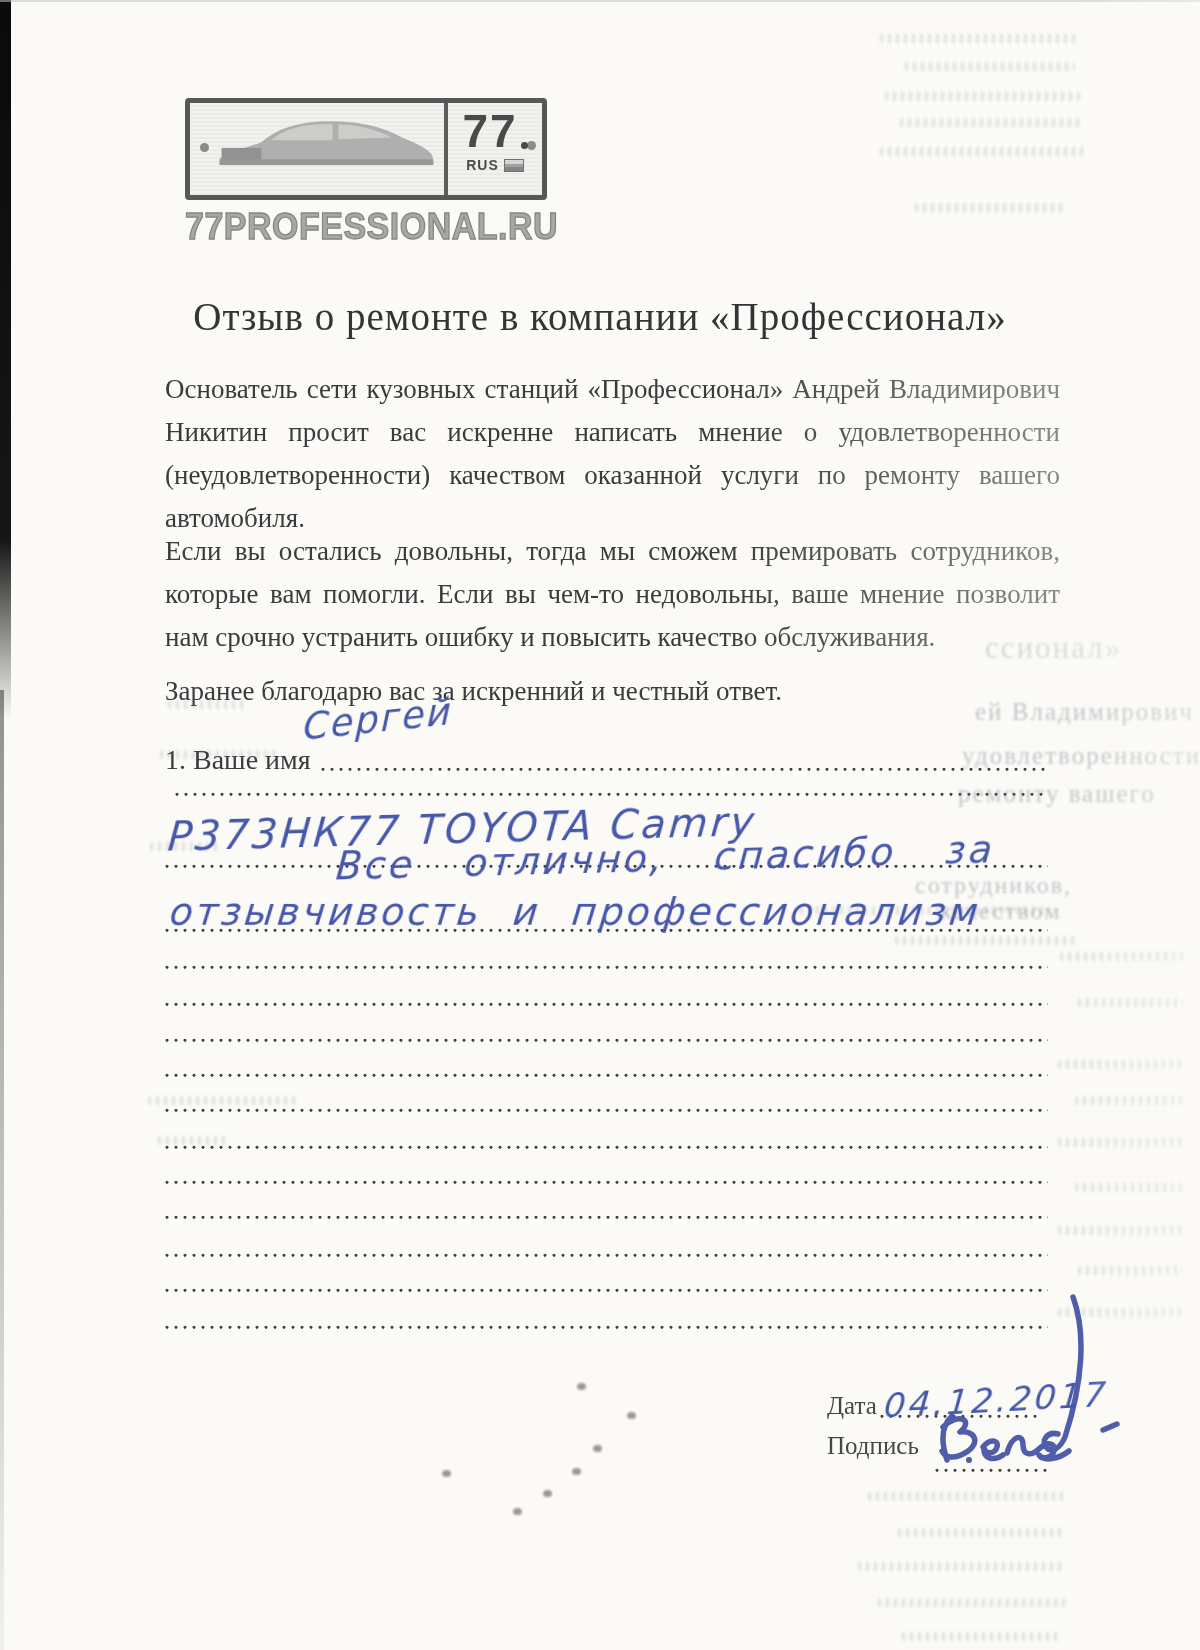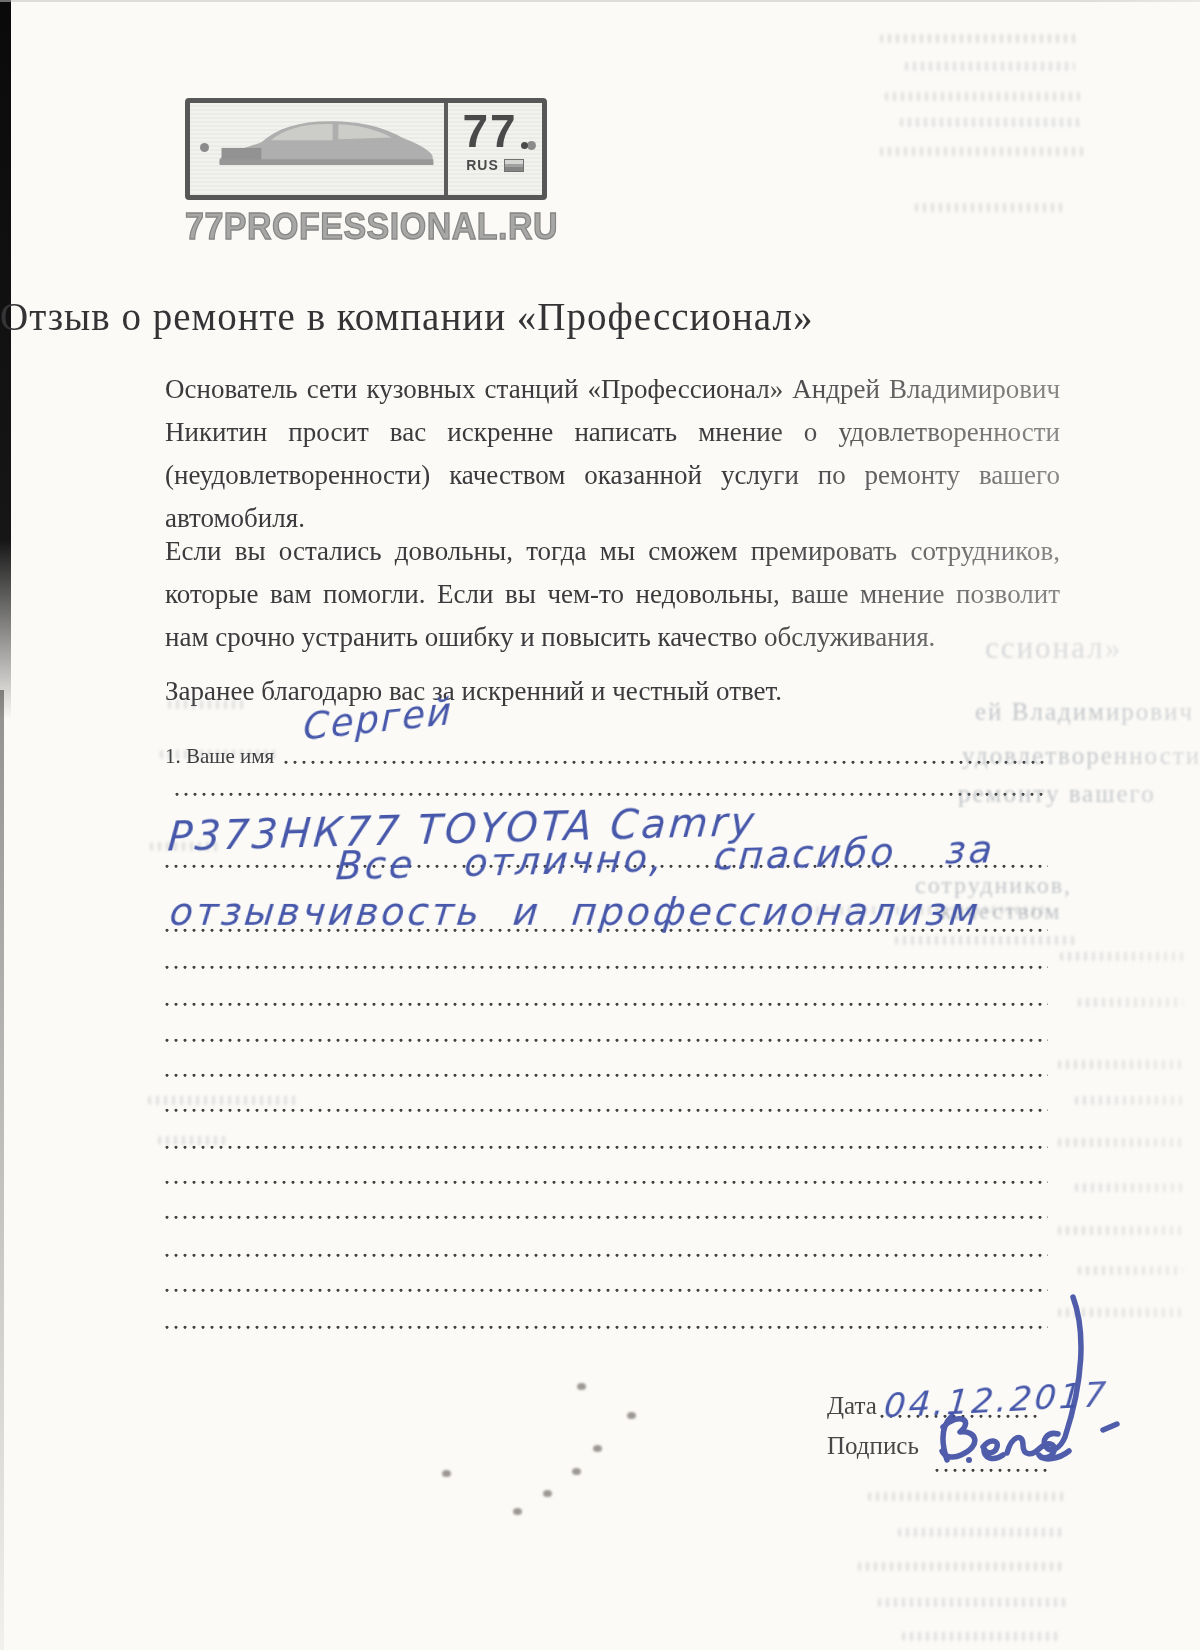--- a/index.html
+++ b/index.html
@@ -25,30 +25,30 @@
   .plate-dot{width:7px;height:7px;border-radius:50%;background:#3c3c3c;margin:0 0 6px 3px;}
   .plate-rus{display:flex;align-items:center;justify-content:center;gap:5px;
     font-size:14px;font-weight:700;letter-spacing:1px;margin-top:2px;}
   .plate-flag{width:18px;height:11px;border:1px solid #666;
     background:linear-gradient(180deg,#d2d2d2 33%,#9a9a9a 33% 66%,#7c7c7c 66%);}
   .logo-site{margin-top:6px;font-family:"Liberation Sans",sans-serif;font-weight:800;
     font-size:34px;letter-spacing:.5px;color:#a0a0a0;-webkit-text-stroke:1.2px #7c7c7c;
     transform:scaleY(1.08);transform-origin:left top;white-space:nowrap;}
 
   
-  .title{position:absolute;left:0;right:0;top:294px;font-size:39px;
+  .title{position:absolute;left:0;right:0;top:294px;text-align:center;font-size:39px;
     letter-spacing:1px;color:#343436;}
   .para{position:absolute;left:165px;width:895px;font-size:27px;line-height:43px;
     text-align:justify;color:#3b3b3d;}
   .plain{position:absolute;left:165px;width:895px;font-size:27px;color:#3b3b3d;}
 
   .dots{height:4px;background-image:radial-gradient(circle at 2px 2.2px,rgba(45,45,48,.9) 1.25px,rgba(45,45,48,0) 1.8px);
     background-size:9px 4px;background-repeat:repeat-x;}
   .frow{position:absolute;left:165px;width:883px;display:flex;align-items:baseline;
-    font-size:21px;color:#3b3b3d;}
+    font-size:28px;color:#3b3b3d;}
   .frow .dots{flex:1;align-self:flex-end;margin:0 0 5px 10px;}
   .ruled{position:absolute;left:165px;width:883px;}
 
   
   .hw{position:absolute;font-family:"DejaVu Sans",sans-serif;font-style:italic;color:#4758ab;
     white-space:nowrap;filter:blur(.2px);z-index:5;}
   .hw-name{left:303px;top:698px;font-size:37px;transform:rotate(-6deg) skewX(-8deg);letter-spacing:2px;}
   .hw-car{left:168px;top:806px;font-size:40px;transform:rotate(-1.5deg) skewX(-6deg);letter-spacing:3px;}
   .hw-rev1{left:336px;top:836px;font-size:38px;transform:rotate(-1.5deg) skewX(-6deg);word-spacing:34px;letter-spacing:3px;}
   .hw-rev2{left:170px;top:890px;font-size:38px;transform:skewX(-6deg);word-spacing:16px;letter-spacing:3px;}

